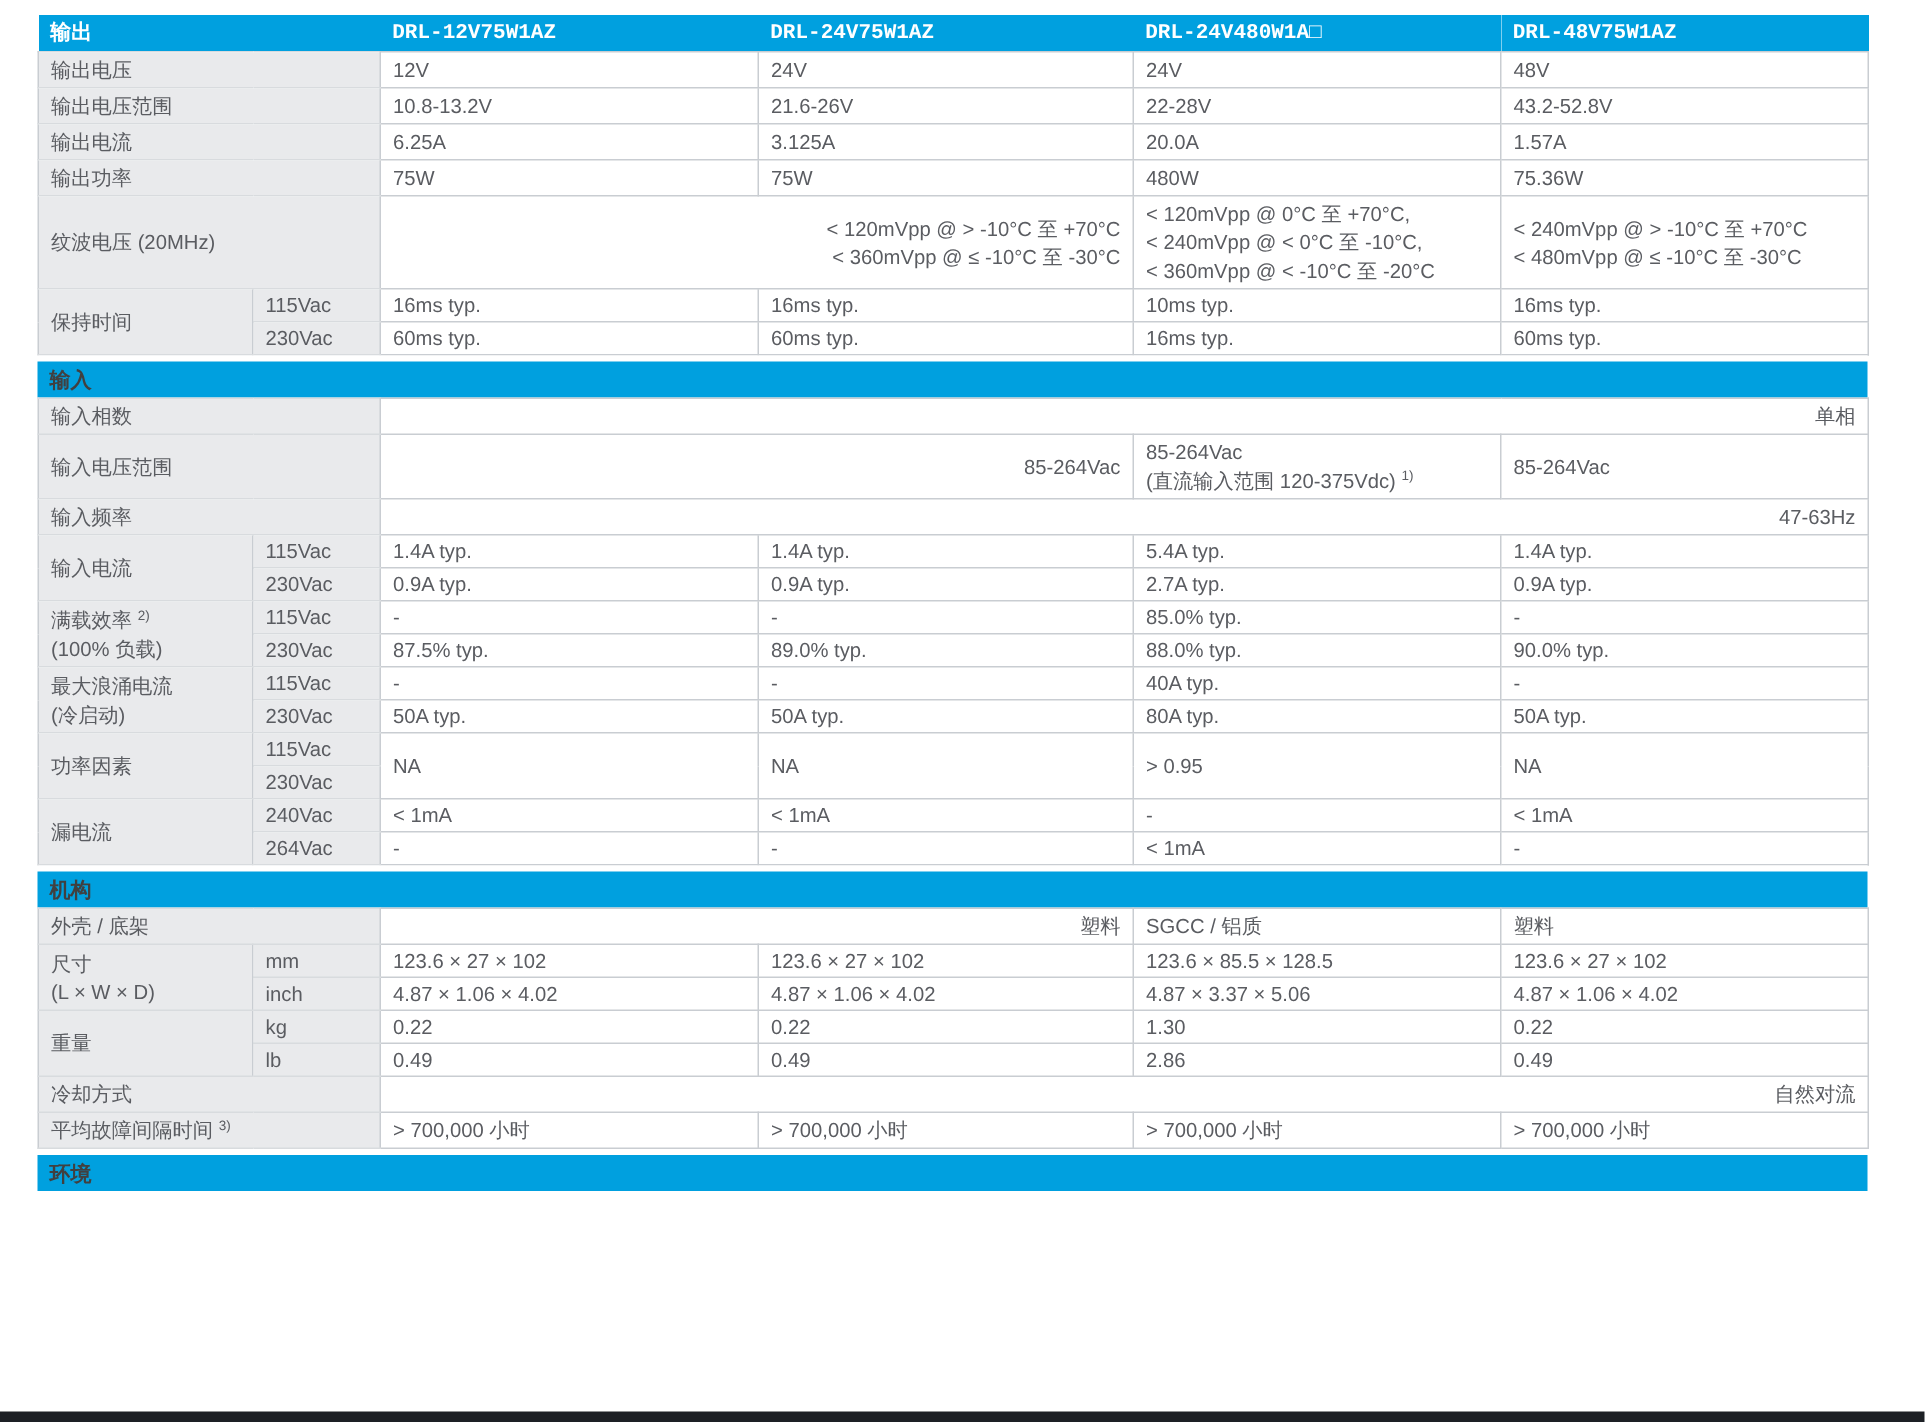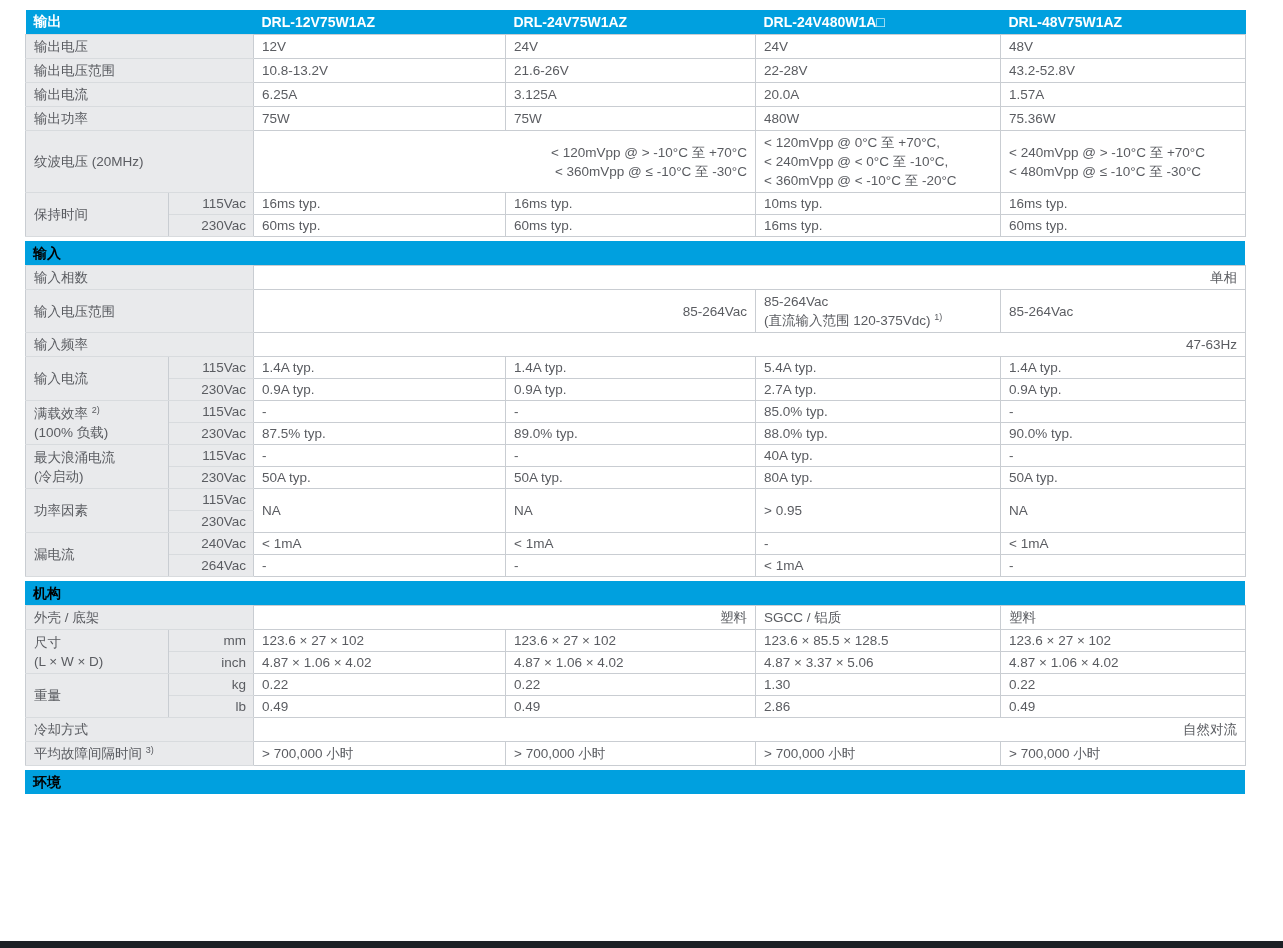--- a/index.html
+++ b/index.html
@@ -4,35 +4,35 @@
 <style>
   html,body{margin:0;padding:0;}
   body{
     width:1283px;height:948px;background:#ffffff;position:relative;overflow:hidden;
     font-family:"Liberation Sans","DejaVu Sans",sans-serif;
   }
   .wrap{position:absolute;left:25px;top:10px;width:1220px;}
   table.spec{border-collapse:collapse;table-layout:fixed;width:1220px;color:var(--text,#5a5c61);}
   th{
     background:var(--accent_blue,#00a0df);color:#ffffff;font-weight:700;text-align:left;
-    font-size:14px;padding:3px 8px;height:18px;border:none;white-space:nowrap;overflow:hidden;
+    font-size:14px;padding:3px 8px;height:18px;border:none;white-space:nowrap;overflow:hidden;font-family:Liberation Mono, monospace;
   }
   td{
     border:1px solid var(--border,#c9cdd2);font-size:13.5px;line-height:19px;
     padding:2px 8px;vertical-align:middle;overflow:hidden;
   }
   tr.compact td{padding-top:1px;padding-bottom:1px;}
   td.lbl{background:var(--label_bg,#e9eaec);border-color:#d8dbde var(--border,#c9cdd2);}
-  td.sub{background:var(--label_bg,#e9eaec);border-color:#d8dbde var(--border,#c9cdd2);text-align:right;padding-right:7px;white-space:nowrap;}
+  td.sub{background:var(--label_bg,#e9eaec);border-color:#d8dbde var(--border,#c9cdd2);text-align:left;padding-right:7px;white-space:nowrap;}
   td.val{background:#ffffff;}
   td.c{text-align:right;}
   .line{white-space:nowrap;}
   sup{font-size:9px;vertical-align:5px;line-height:0;}
   .bar{
-    background:var(--accent_blue,#00a0df);color:#000000;font-weight:700;font-size:14px;
+    background:var(--accent_blue,#00a0df);color:#404040;font-weight:700;font-size:14px;
     height:24px;line-height:24px;padding-left:8px;width:1212px;
   }
   .gap{height:4px;background:#ffffff;}
   .bottom-edge{position:absolute;left:0;top:941px;width:1283px;height:7px;background:var(--bottom_bar,#1d2025);}
 </style>
 </head>
 <body>
 
 <div class="wrap">
     <table class="spec">

